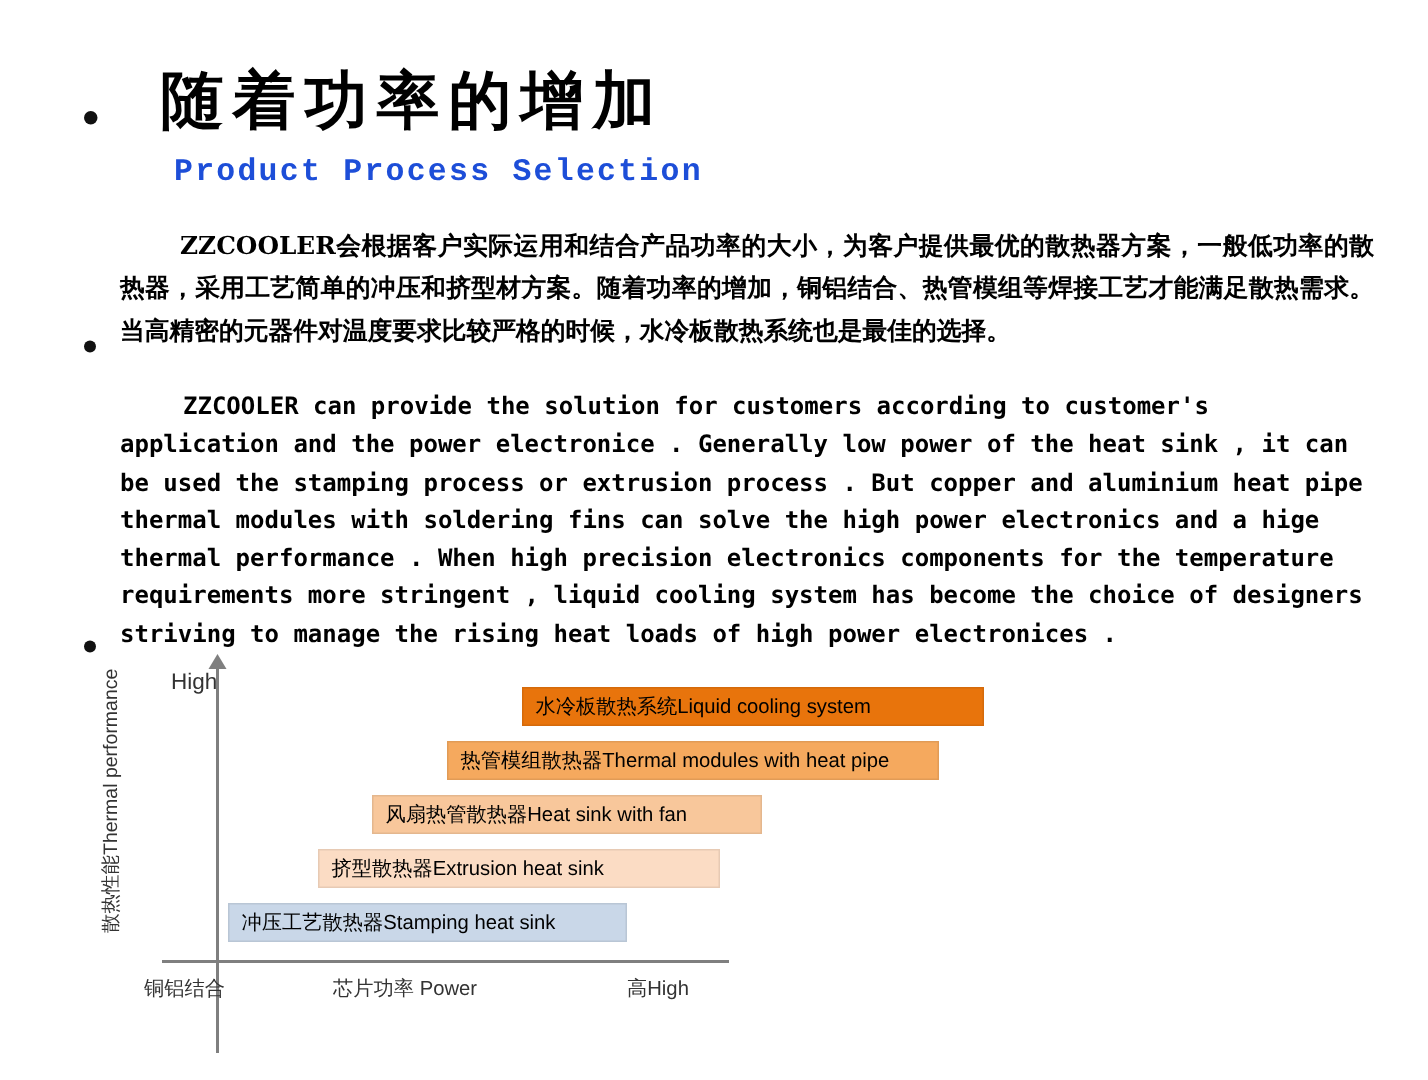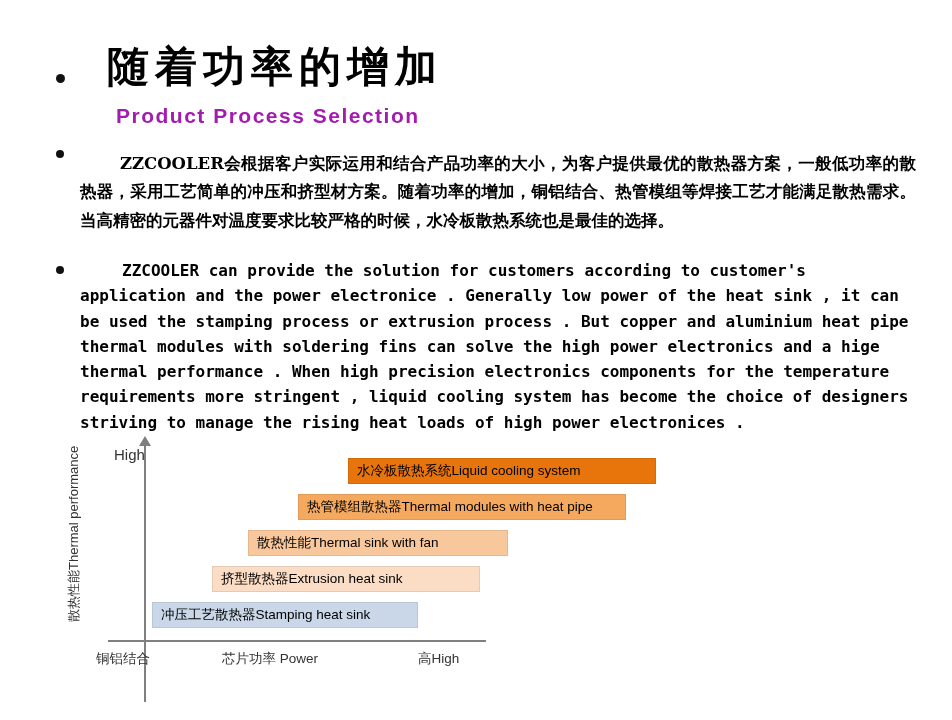--- a/index.html
+++ b/index.html
@@ -47,33 +47,33 @@
     font-weight: bold;
     letter-spacing: 6px;
     color: #000000;
     line-height: 1.1;
     white-space: nowrap;
   }
   .title-en {
     position: absolute;
     left: 116px;
     top: 104px;
-    font-family: Liberation Sans, sans-serif;
+    font-family: Liberation Mono, monospace;
     font-size: 21px;
     font-weight: bold;
     letter-spacing: 1.5px;
-    color: #a21caf;
+    color: #1d4ed8;
     white-space: nowrap;
   }
 
   
   .para-block {
     position: absolute;
     display: flex;
-    align-items: flex-start;
+    align-items: flex-end;
   }
   .para-bullet {
     width: 8px;
     height: 8px;
     border-radius: 50%;
     background: #111;
     margin-right: 16px;
     flex: 0 0 auto;
   }
   .para-cn-wrap { left: 56px; top: 150px; width: 860px; }
@@ -215,18 +215,18 @@
 
     <div class="label-high-y">High</div>
     <div class="y-axis-title">散热性能Thermal performance</div>
 
     <div class="label-lowleft">铜铝结合</div>
     <div class="label-xtitle">芯片功率 Power</div>
     <div class="label-xhigh">高High</div>
 
     <div class="bar" id="bar0" style="left: 62px; top: 170px; width: 266px; background: rgb(201, 215, 232);">冲压工艺散热器Stamping heat sink</div>
     <div class="bar" id="bar1" style="left: 122px; top: 134px; width: 268px; background: rgb(251, 220, 196);">挤型散热器Extrusion heat sink</div>
-    <div class="bar" id="bar2" style="left: 158px; top: 98px; width: 260px; background: rgb(248, 199, 155);">散热性能Thermal sink with fan</div>
+    <div class="bar" id="bar2" style="left: 158px; top: 98px; width: 260px; background: rgb(248, 199, 155);">风扇热管散热器Heat sink with fan</div>
     <div class="bar" id="bar4" style="left: 258px; top: 26px; width: 308px; background: rgb(232, 116, 12);">水冷板散热系统Liquid cooling system</div>
     <div class="bar" id="bar3" style="left: 208px; top: 62px; width: 328px; background: rgb(245, 169, 94);">热管模组散热器Thermal modules with heat pipe</div>
   </div>
 
 </div>
 
 </body></html>

